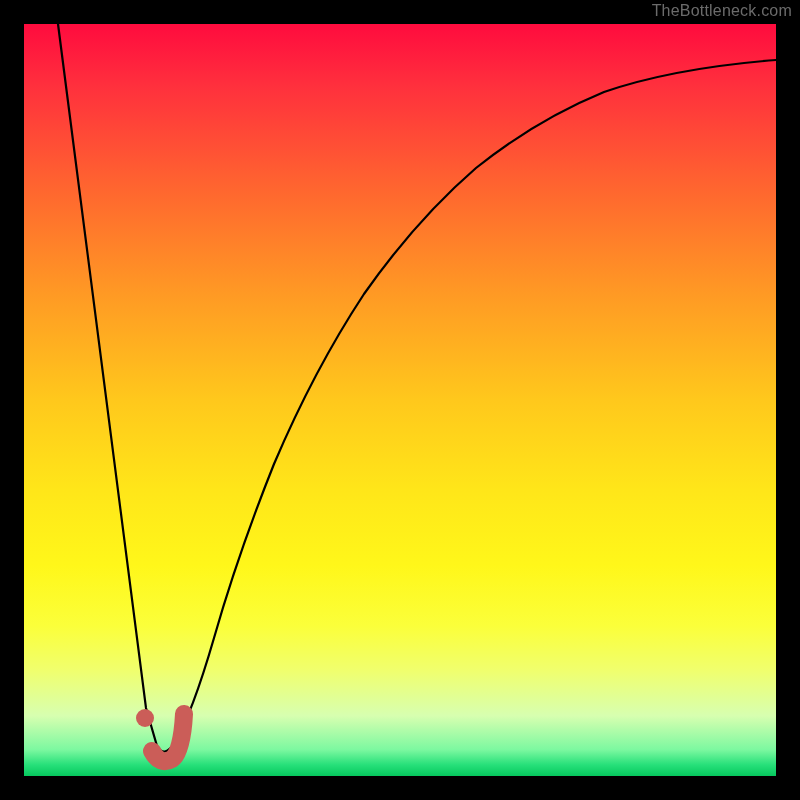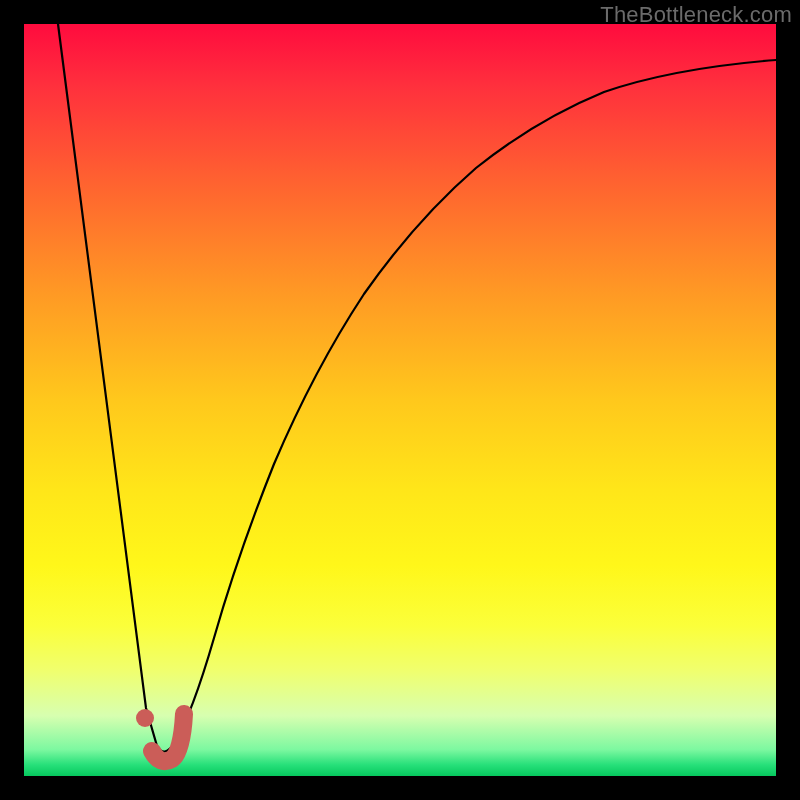--- a/index.html
+++ b/index.html
@@ -31,21 +31,21 @@
       #7cf8a0 96.5%,
       #27e07a 98.5%,
       #06c85e 100%
     );
   }
   .watermark {
     position: absolute;
     top: 2px;
     right: 8px;
     color: #6b6b6b;
-    font-size: 22px;
+    font-size: 16px;
     font-weight: 500;
     letter-spacing: 0.2px;
     user-select: none;
   }
   svg.plot {
     position: absolute;
     left: 0;
     top: 0;
     width: 752px;
     height: 752px;

